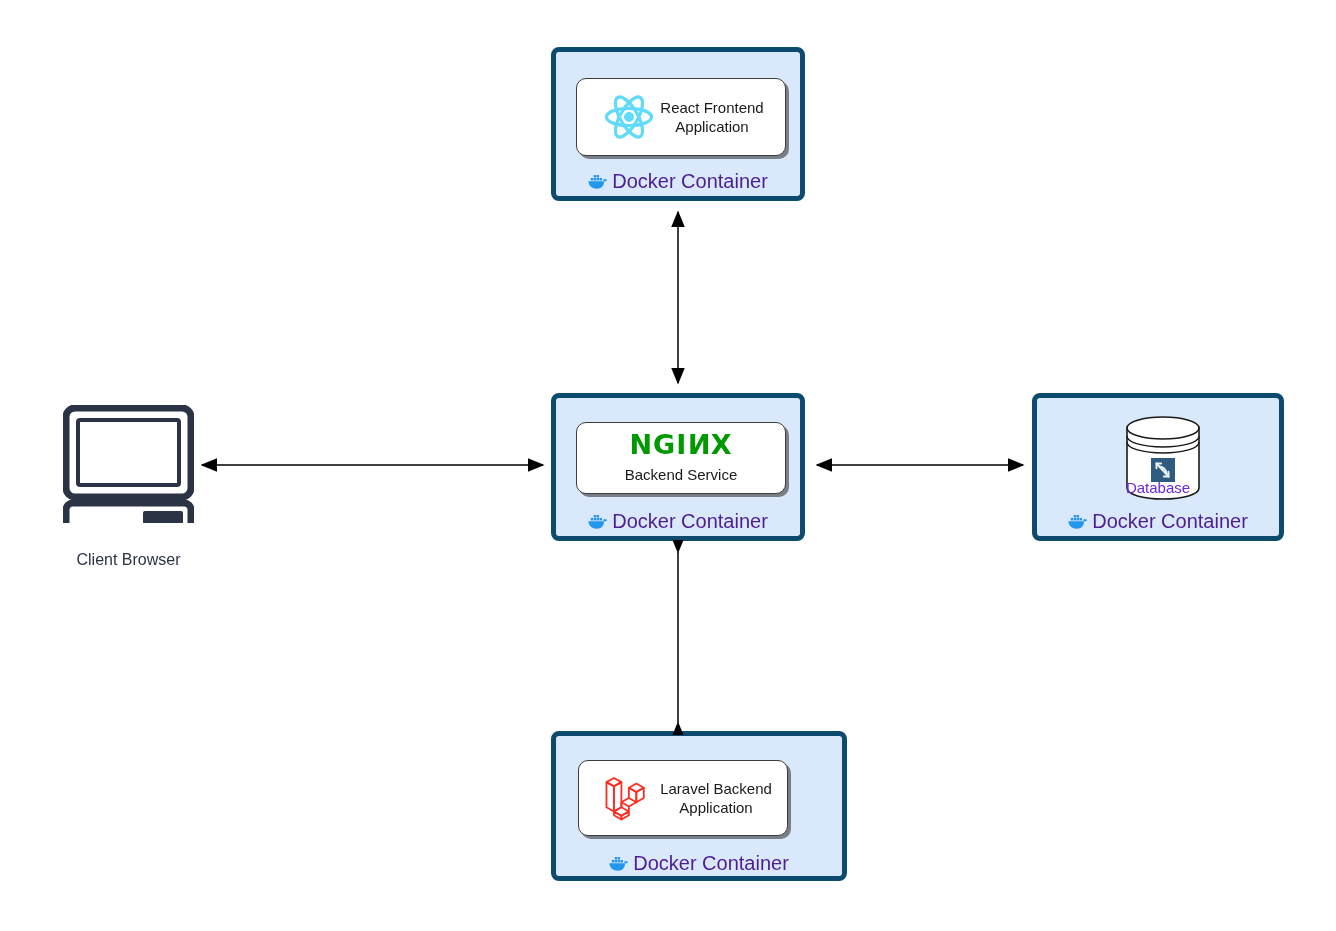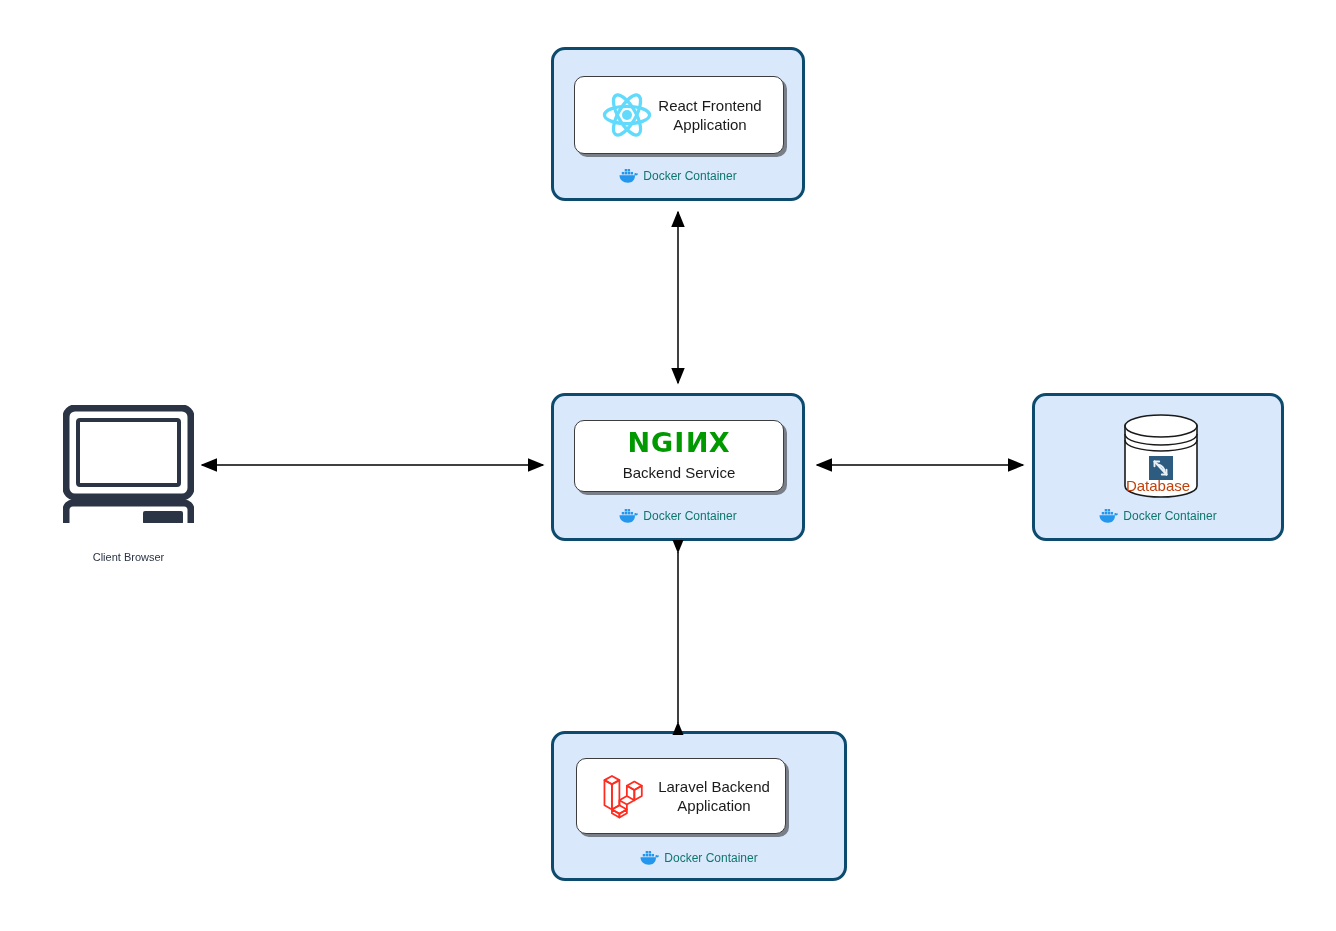--- a/index.html
+++ b/index.html
@@ -15,22 +15,22 @@
     width: 1336px;
     height: 931px;
     background: #ffffff;
     overflow: hidden;
   }
 
   
   .docker-box {
     position: absolute;
     background: #dae8fc;
-    border: 3px solid #0c4a6e;
-    border-radius: 14px;
+    border: 5px solid #0c4a6e;
+    border-radius: 8px;
     box-sizing: border-box;
   }
 
   
   .service-card {
     position: absolute;
     background: #ffffff;
     border: 1.4px solid #3d3d3d;
     border-radius: 10px;
     box-sizing: border-box;
@@ -76,35 +76,35 @@
 
   
   .docker-caption {
     position: absolute;
     left: 0;
     right: 0;
     display: flex;
     align-items: center;
     justify-content: center;
     gap: 5px;
-    font-size: 12px;
-    color: #0f766e;
+    font-size: 20px;
+    color: #4c1d95;
     white-space: nowrap;
   }
   .docker-caption svg { display: block; }
 
   
   #client-browser {
     position: absolute;
   }
   .client-label {
     position: absolute;
     width: 100%;
     text-align: center;
-    font-size: 11px;
+    font-size: 16px;
     color: #2b3445;
     white-space: nowrap;
   }
 
   
   .connector {
     position: absolute;
   }
 </style>
 </head>
@@ -197,21 +197,21 @@
         <g stroke="#e8f0f7" stroke-width="1.9" fill="none" stroke-linecap="round">
           <path d="M37.5 49.5 L49.5 62.5"></path>
           <path d="M37.5 49.5 L37.5 54.2"></path>
           <path d="M37.5 49.5 L42.2 49.5"></path>
           <path d="M49.5 62.5 L49.5 57.8"></path>
           <path d="M49.5 62.5 L44.8 62.5"></path>
           <path d="M40.5 52.5 C45.5 53.5 47.5 56.5 47.8 60.5"></path>
         </g>
       </svg>
     </div>
-    <div style="position:absolute; left:0; right:0; top:81px; text-align:center; font-size:15px; color:#c2410c;">Database</div>
+    <div style="position:absolute; left:0; right:0; top:81px; text-align:center; font-size:15px; color:#6d28d9;">Database</div>
     <div class="docker-caption" style="top:112px;">
       <svg width="19" height="16" viewBox="0 0 24 20">
         <g fill="#2396ed">
           <rect x="7.2" y="1.2" width="3.1" height="3.1"></rect>
           <rect x="10.9" y="1.2" width="3.1" height="3.1"></rect>
           <rect x="3.5" y="4.9" width="3.1" height="3.1"></rect>
           <rect x="7.2" y="4.9" width="3.1" height="3.1"></rect>
           <rect x="10.9" y="4.9" width="3.1" height="3.1"></rect>
           <rect x="14.6" y="4.9" width="3.1" height="3.1"></rect>
           <path d="M0.6 9.2 H20.2 C20.2 15.4 16.6 18.6 11.2 18.6 C5.2 18.6 0.9 15.2 0.6 9.2 Z"></path>

